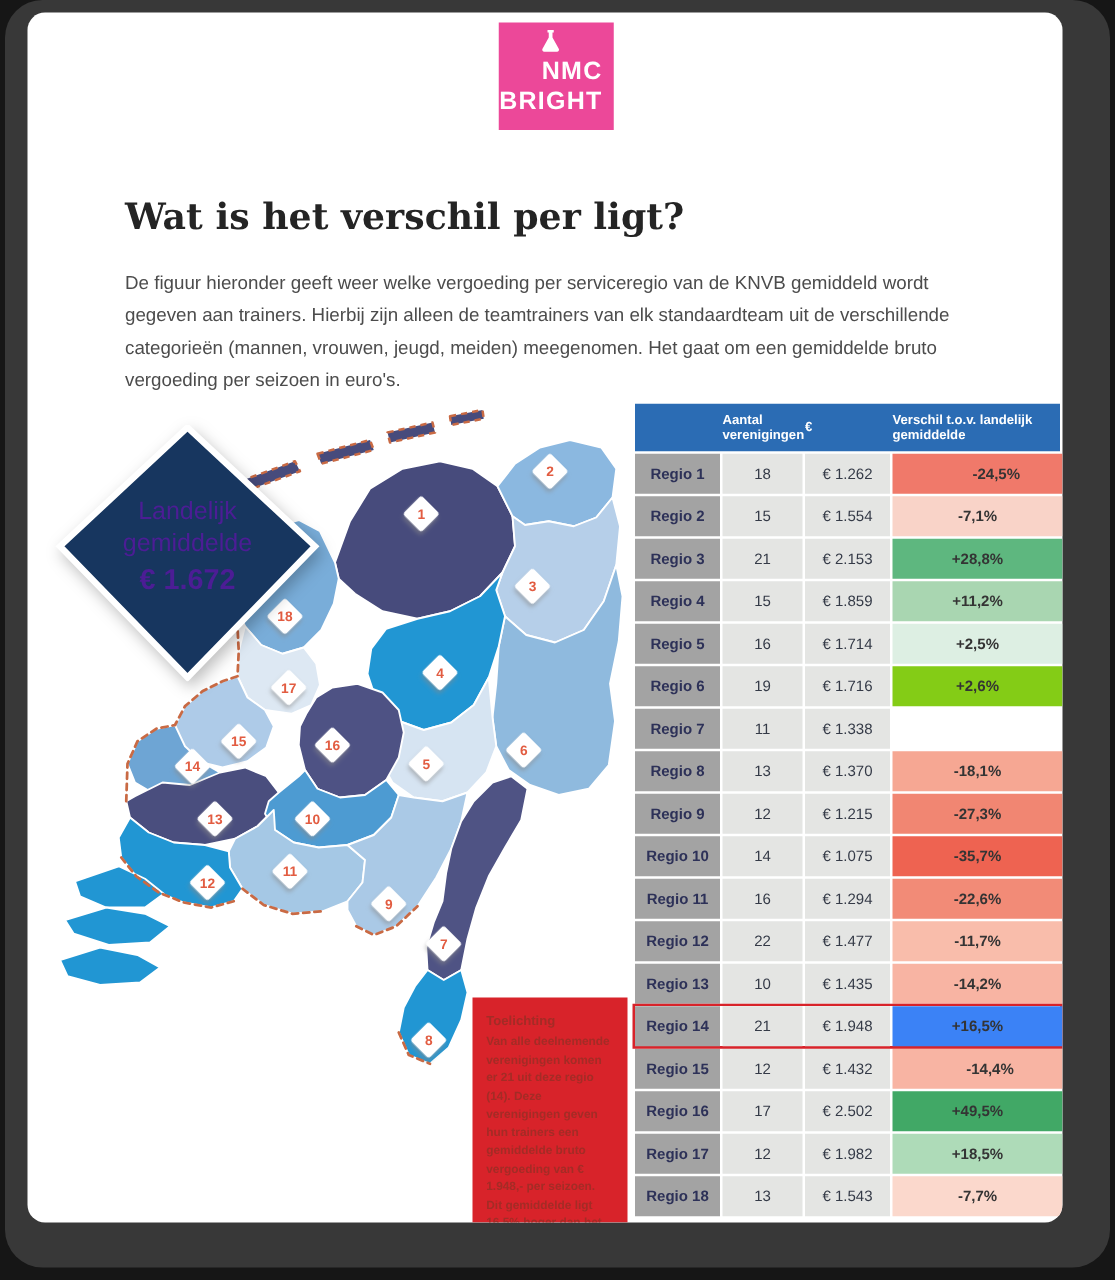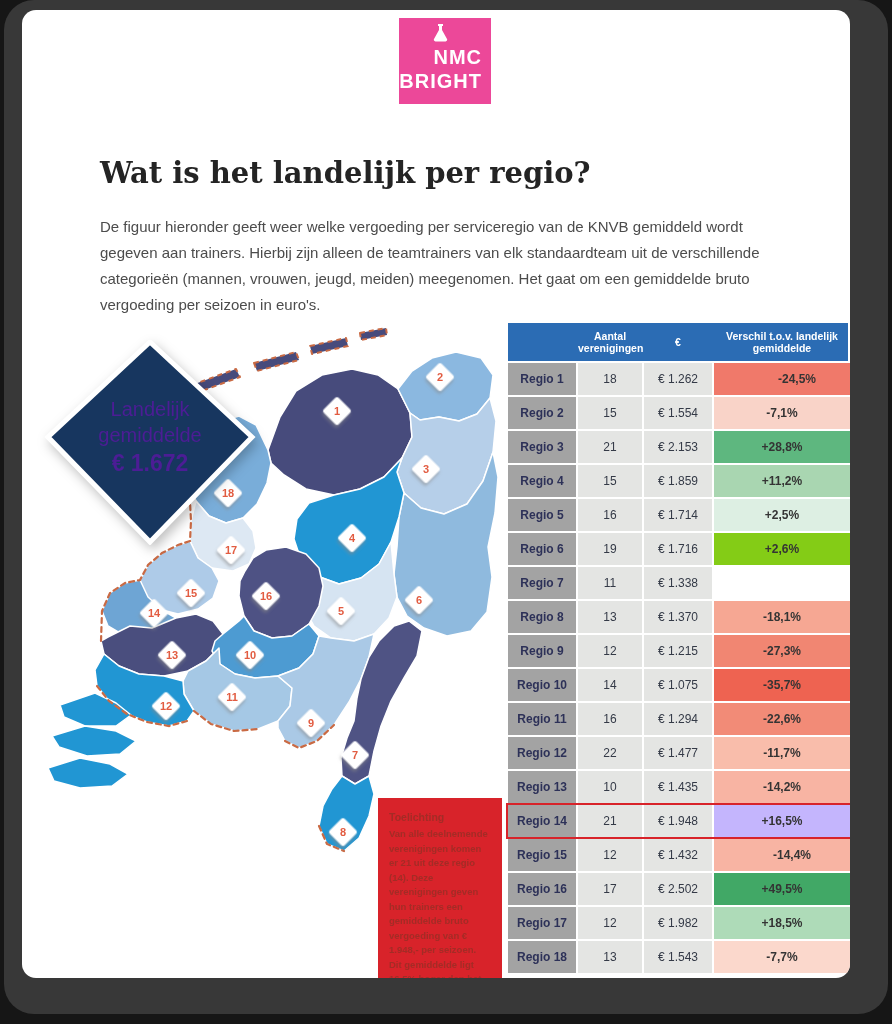--- a/index.html
+++ b/index.html
@@ -39,21 +39,21 @@
   
   .note{position:absolute;left:356px;top:788px;width:124px;height:180px;background:#d8232a;
     box-sizing:border-box;padding:13px 11px;color:#a32c26;}
   .note .nt{font-size:10.5px;font-weight:bold;margin-bottom:4px;}
   .note .nb{font-size:9.5px;line-height:14.5px;font-weight:bold;}
 
   
   .tbl{position:absolute;left:486px;top:313px;width:340px;}
   .thead{display:grid;grid-template-columns:68px 64px 68px 136px;column-gap:2px;
     background:#2b6cb4;height:38px;align-items:center;}
-  .thead .hc{color:#fff;font-size:10.5px;font-weight:bold;text-align:center;line-height:12px;}
+  .thead .hc{color:#fff;font-size:10.5px;font-weight:bold;line-height:12px;}
   .tbody{display:block;}
   .trow{display:grid;grid-template-columns:68px 64px 68px 136px;column-gap:2px;margin-top:2px;position:relative;}
   .trow.hl{box-shadow:0 0 0 2px #d8232a;z-index:3;}
   .cell{height:32px;display:flex;align-items:center;justify-content:center;font-size:12px;color:#343a47;}
   .cell.label{background:#a3a3a3;font-weight:bold;color:#2d3158;font-size:12px;}
   .cell.num{background:#e4e5e3;}
   .cell.diff{font-weight:bold;color:#343434;}
 </style>
 </head>
 <body>
@@ -64,21 +64,21 @@
   <div class="logo">
     <span class="flask">
       <svg width="17" height="20" viewBox="0 0 17 20">
           <path d="M6 1 h5 v2 h-1 v4 l5 9 a1.6 1.6 0 0 1 -1.4 2.4 h-10.2 a1.6 1.6 0 0 1 -1.4 -2.4 l5 -9 v-4 h-1 z" fill="#ffffff"></path>
         </svg>
     </span>
     <span class="l1">NMC</span>
     <span class="l2">BRIGHT</span>
   </div>
 
-  <div class="title">Wat is het landelijk per regio?</div>
+  <div class="title">Wat is het verschil per ligt?</div>
   <div class="intro">De figuur hieronder geeft weer welke vergoeding per serviceregio van de KNVB gemiddeld wordt gegeven aan trainers. Hierbij zijn alleen de teamtrainers van elk standaardteam uit de verschillende categorieën (mannen, vrouwen, jeugd, meiden) meegenomen. Het gaat om een gemiddelde bruto vergoeding per seizoen in euro's.</div>
 
   <div class="map">
     <svg width="460" height="590" viewBox="0 0 460 590">
       <defs>
         <filter id="ms" x="-60%" y="-60%" width="220%" height="220%">
           <feDropShadow dx="1.5" dy="2.5" stdDeviation="1.5" flood-color="#888" flood-opacity="0.55"></feDropShadow>
         </filter>
       </defs>
       <g stroke="#ffffff" stroke-width="1.5" stroke-linejoin="round">
@@ -298,21 +298,21 @@
         <div class="trow">
           <div class="cell label">Regio 13</div>
           <div class="cell num">10</div>
           <div class="cell num">€ 1.435</div>
           <div class="cell diff" style="background: rgb(248, 180, 163);">-14,2%</div>
         </div>
         <div class="trow hl">
           <div class="cell label">Regio 14</div>
           <div class="cell num">21</div>
           <div class="cell num">€ 1.948</div>
-          <div class="cell diff" style="background: #c4b5fd;">+16,5%</div>
+          <div class="cell diff" style="background: #3b82f6;">+16,5%</div>
         </div>
         <div class="trow">
           <div class="cell label">Regio 15</div>
           <div class="cell num">12</div>
           <div class="cell num">€ 1.432</div>
           <div class="cell diff" style="background: rgb(248, 180, 163); padding-left: 20px;">-14,4%</div>
         </div>
         <div class="trow">
           <div class="cell label">Regio 16</div>
           <div class="cell num">17</div>

